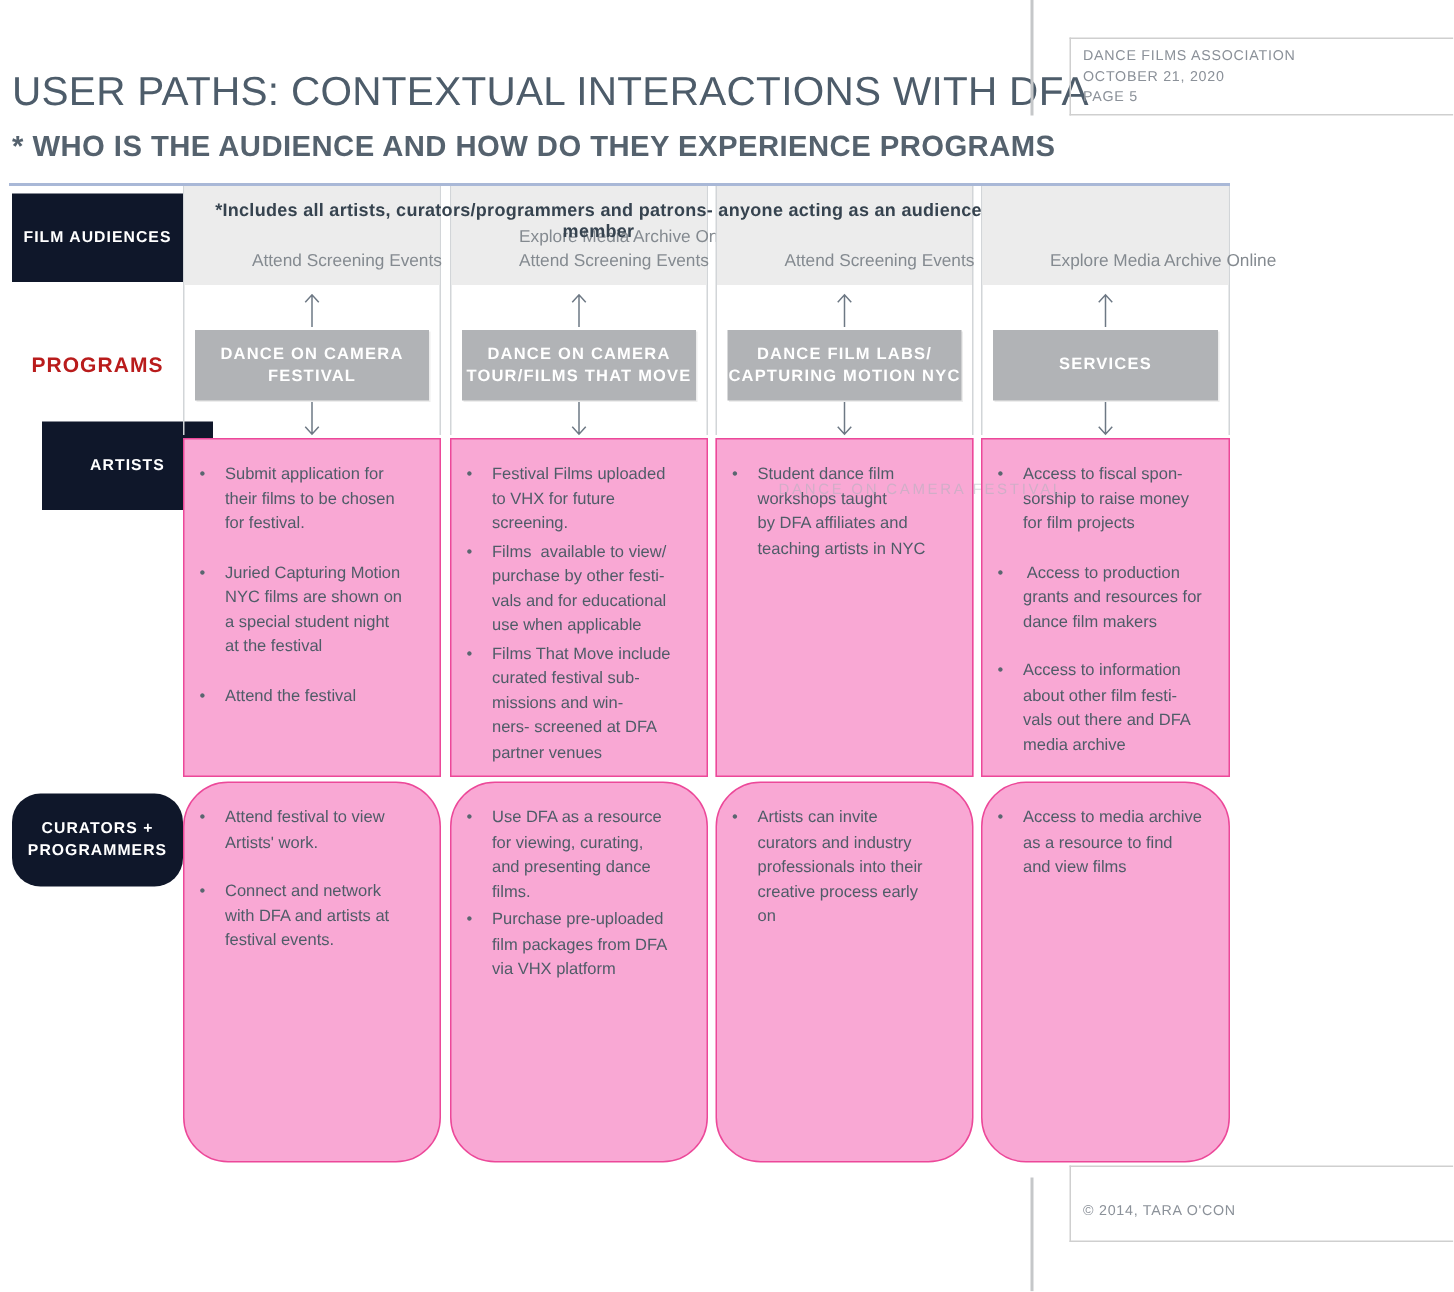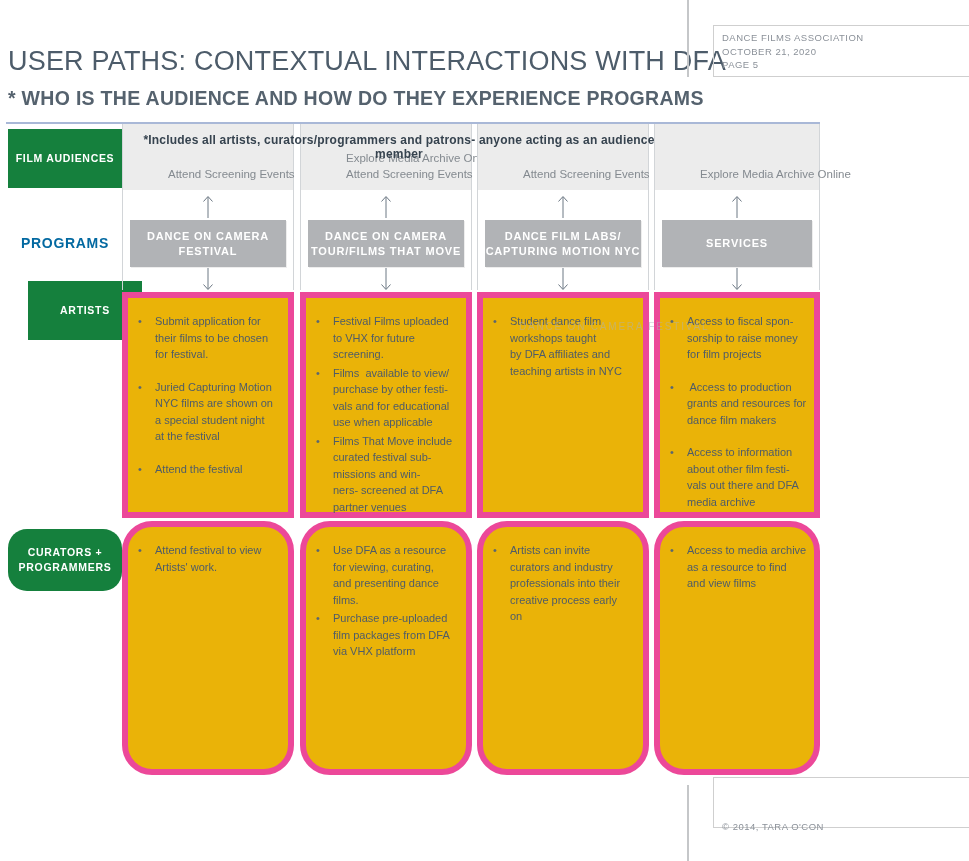--- a/index.html
+++ b/index.html
@@ -14,33 +14,33 @@
               color:#55626e; letter-spacing:0.3px; white-space:pre; }
 
   
   .vline { position:absolute; left:687px; width:2px; background:#c5c7c9; }
   .vline-top { top:0; height:77px; }
   .vline-bottom { top:785px; height:76px; }
   .meta-box { position:absolute; left:713px; top:25px; width:256px; height:52px;
               border:1px solid #cfcfcf; border-right:none; padding:5px 0 0 8px;
               color:#8b9199; font-size:9.5px; line-height:13.5px; letter-spacing:0.5px; }
   .footer-box { position:absolute; left:713px; top:777px; width:256px; height:51px;
-                border:1px solid #cfcfcf; border-right:none; padding:43px 0 0 8px;
+                border:1px solid #cfcfcf; border-right:none; padding:24px 0 0 8px;
                 color:#8b9199; font-size:9.5px; letter-spacing:0.5px; }
 
   
   .top-line { position:absolute; left:6px; top:122px; width:814px; height:2px; background:#a9b8d7; }
-  .rowlabel { position:absolute; left:8px; width:114px; background:#15803d; color:#ffffff;
+  .rowlabel { position:absolute; left:8px; width:114px; background:#0f172a; color:#ffffff;
               font-weight:bold; font-size:10.5px; letter-spacing:0.7px; line-height:15px;
               display:flex; align-items:center; justify-content:center; text-align:center; white-space:pre; }
   .rowlabel-audiences { top:129px; height:59px; }
   .rowlabel-artists   { top:281px; height:59px;margin-left:20px; }
   .rowlabel-curators  { top:529px; height:62px;border-radius:19px; }
   .programs-label { position:absolute; left:8px; top:235px; width:114px; text-align:center;
-                    color:#0369a1; font-weight:bold; font-size:14px; letter-spacing:0.7px; }
+                    color:#b91c1c; font-weight:bold; font-size:14px; letter-spacing:0.7px; }
 
   .audience-note { position:absolute; left:122px; top:133px; width:554px; text-align:center;
                    font-size:12px; font-weight:bold; color:#36434f; letter-spacing:0.2px; z-index:6; }
   .watermark { position:absolute; left:519px; top:321px; font-size:10px; letter-spacing:1.8px;
                color:#aab3bc; opacity:0.5; white-space:pre; z-index:9; pointer-events:none; }
 
   
   .col { position:absolute; top:124px; height:651px; }
   .colframe { position:absolute; left:0; right:0; top:0; height:166px;
               border-left:1px solid #d2d5d8; border-right:1px solid #d2d5d8; }
@@ -49,21 +49,21 @@
                 color:#848a90; font-size:11.5px; line-height:16px; white-space:pre;padding-left:45px; }
   .arrow { position:absolute; left:50%; transform:translateX(-50%); }
   .arrow-up { top:71px; }
   .arrow-down { top:143px; }
   .program-box { position:absolute; left:7px; right:7px; top:96px; height:47px; background:#b1b3b6;
                  display:flex; align-items:center; justify-content:center;
                  box-shadow:1px 1px 0 rgba(0,0,0,0.07); }
   .program-box span { color:#ffffff; font-weight:bold; font-size:11px; line-height:15px;
                       letter-spacing:0.8px; text-align:center; white-space:pre; }
 
-  .cell { position:absolute; left:0; right:0; background:#eab308; border:6px solid #ec4899; }
+  .cell { position:absolute; left:0; right:0; background:#f9a8d4; border:1px solid #ec4899; }
   .cell-artists { top:168px; height:226px; }
   .cell-curators { top:397px; height:254px;border-radius:30px; }
   .cell ul { list-style:none; margin:15px 2px 0 0; }
   .cell li { position:relative; padding-left:27px; white-space:pre; font-size:11px;
              line-height:16.5px; color:#4f5c68; margin-bottom:16px; }
   .cell li::before { content:"\2022"; position:absolute; left:10px; top:0; color:#5a6670; }
   .cell li:last-child { margin-bottom:0; }
   .tight li { margin-bottom:2px; }
 </style>
 </head>
@@ -120,20 +120,23 @@
 NYC films are shown on
 a special student night
 at the festival</li>
         <li>Attend the festival</li>
       </ul>
     </div>
     <div class="cell cell-curators">
       <ul>
         <li>Attend festival to view
 Artists' work.</li>
+        <li>Connect and network
+with DFA and artists at
+festival events.</li>
       </ul>
     </div>
   </div>
 
   <div class="col" style="left:300px;width:172px;">
     <div class="colframe">
       <div class="band">
         <div class="band-label">Explore Media Archive Online
 Attend Screening Events</div>
       </div>

